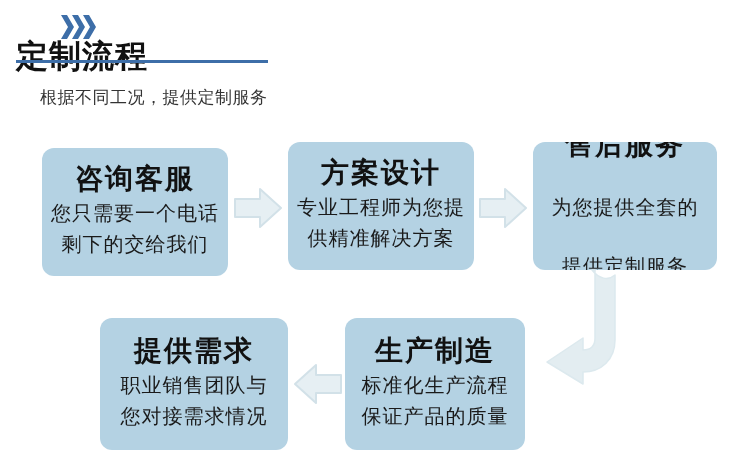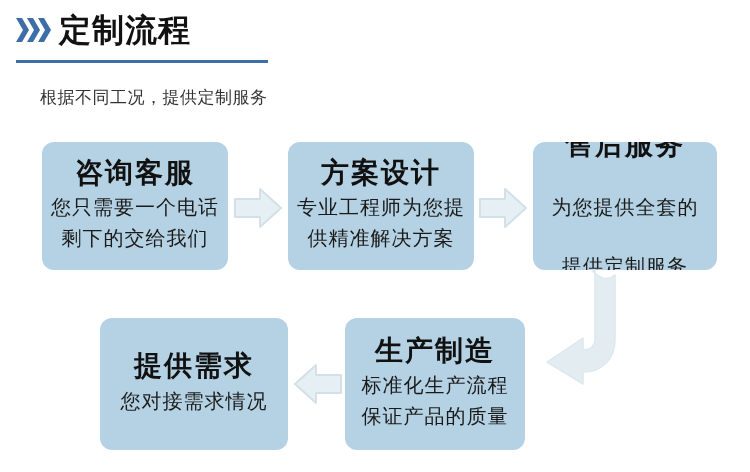--- a/index.html
+++ b/index.html
@@ -22,20 +22,21 @@
     top: 0;
     width: 750px;
     height: 72px;
   }
   .header-inner {
     position: absolute;
     left: 16px;
     top: 14px;
     display: flex;
     align-items: center;
+    flex-direction: column;
   }
   .chevrons {
     display: flex;
     align-items: center;
     margin-right: 10px;
   }
   .chev {
     width: 13px;
     height: 26px;
     margin-right: -2px;
@@ -91,21 +92,21 @@
   .card-line {
     font-family: "DejaVu Serif", "Liberation Serif", serif;
     font-size: 20px;
     color: #1a1a1a;
     letter-spacing: 1px;
     line-height: 1.55;
     white-space: nowrap;
   }
 
   
-  #card-1 { left: 42px;  top: 142px; width: 186px; height: 128px; }
+  #card-1 { left: 42px;  top: 148px; width: 186px; height: 128px; }
   #card-2 { left: 288px; top: 142px; width: 186px; height: 128px; }
   #card-3 { left: 533px; top: 142px; width: 184px; height: 128px; gap: 28px; }
   
   #card-4 { left: 100px; top: 318px; width: 188px; height: 132px; }
   #card-5 { left: 345px; top: 318px; width: 180px; height: 132px; }
 
   
   .arrow {
     position: absolute;
   }
@@ -150,20 +151,21 @@
 </div>
 
 <div class="card" id="card-3">
   <div class="card-title">售后服务</div>
   <div class="card-line">为您提供全套的</div>
   <div class="card-line">提供定制服务</div>
 </div>
 
 <div class="card" id="card-4">
   <div class="card-title">提供需求</div>
+  <div class="card-line">职业销售团队与</div>
   <div class="card-line">您对接需求情况</div>
 </div>
 
 <div class="card" id="card-5">
   <div class="card-title">生产制造</div>
   <div class="card-line">标准化生产流程</div>
   <div class="card-line">保证产品的质量</div>
 </div>
 
 <svg class="arrow" id="arrow-1" viewBox="0 0 52 44">

